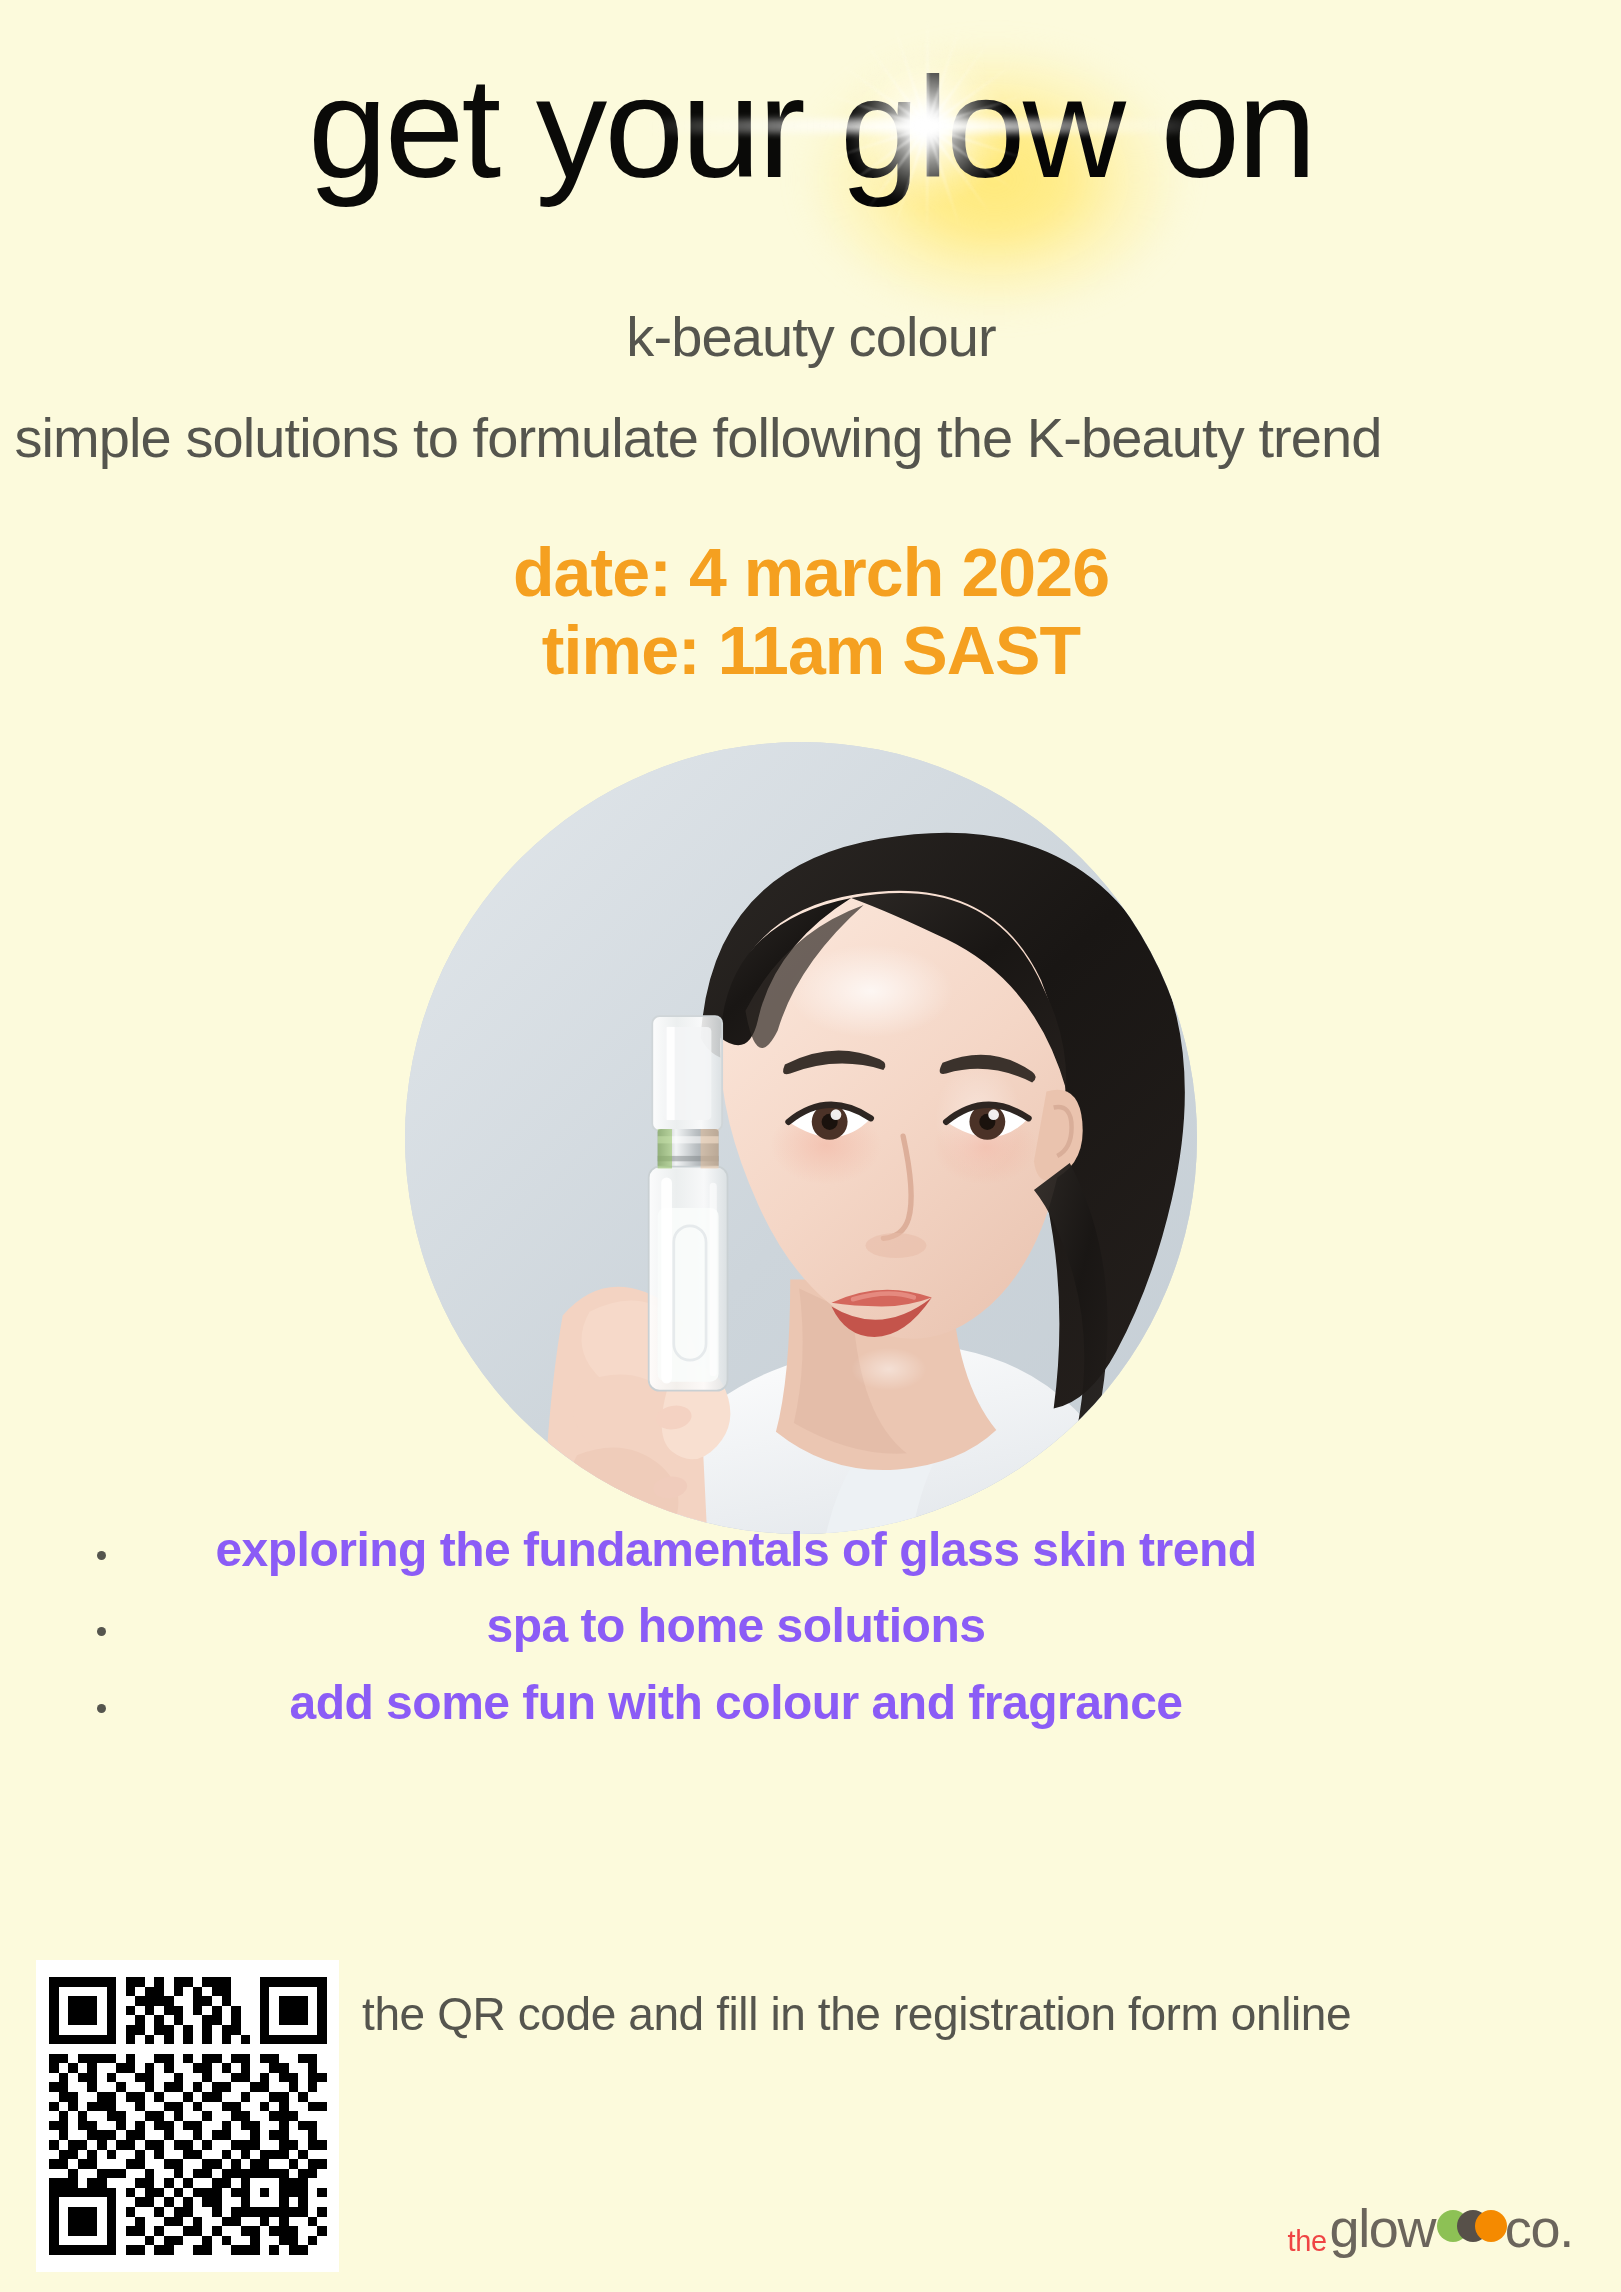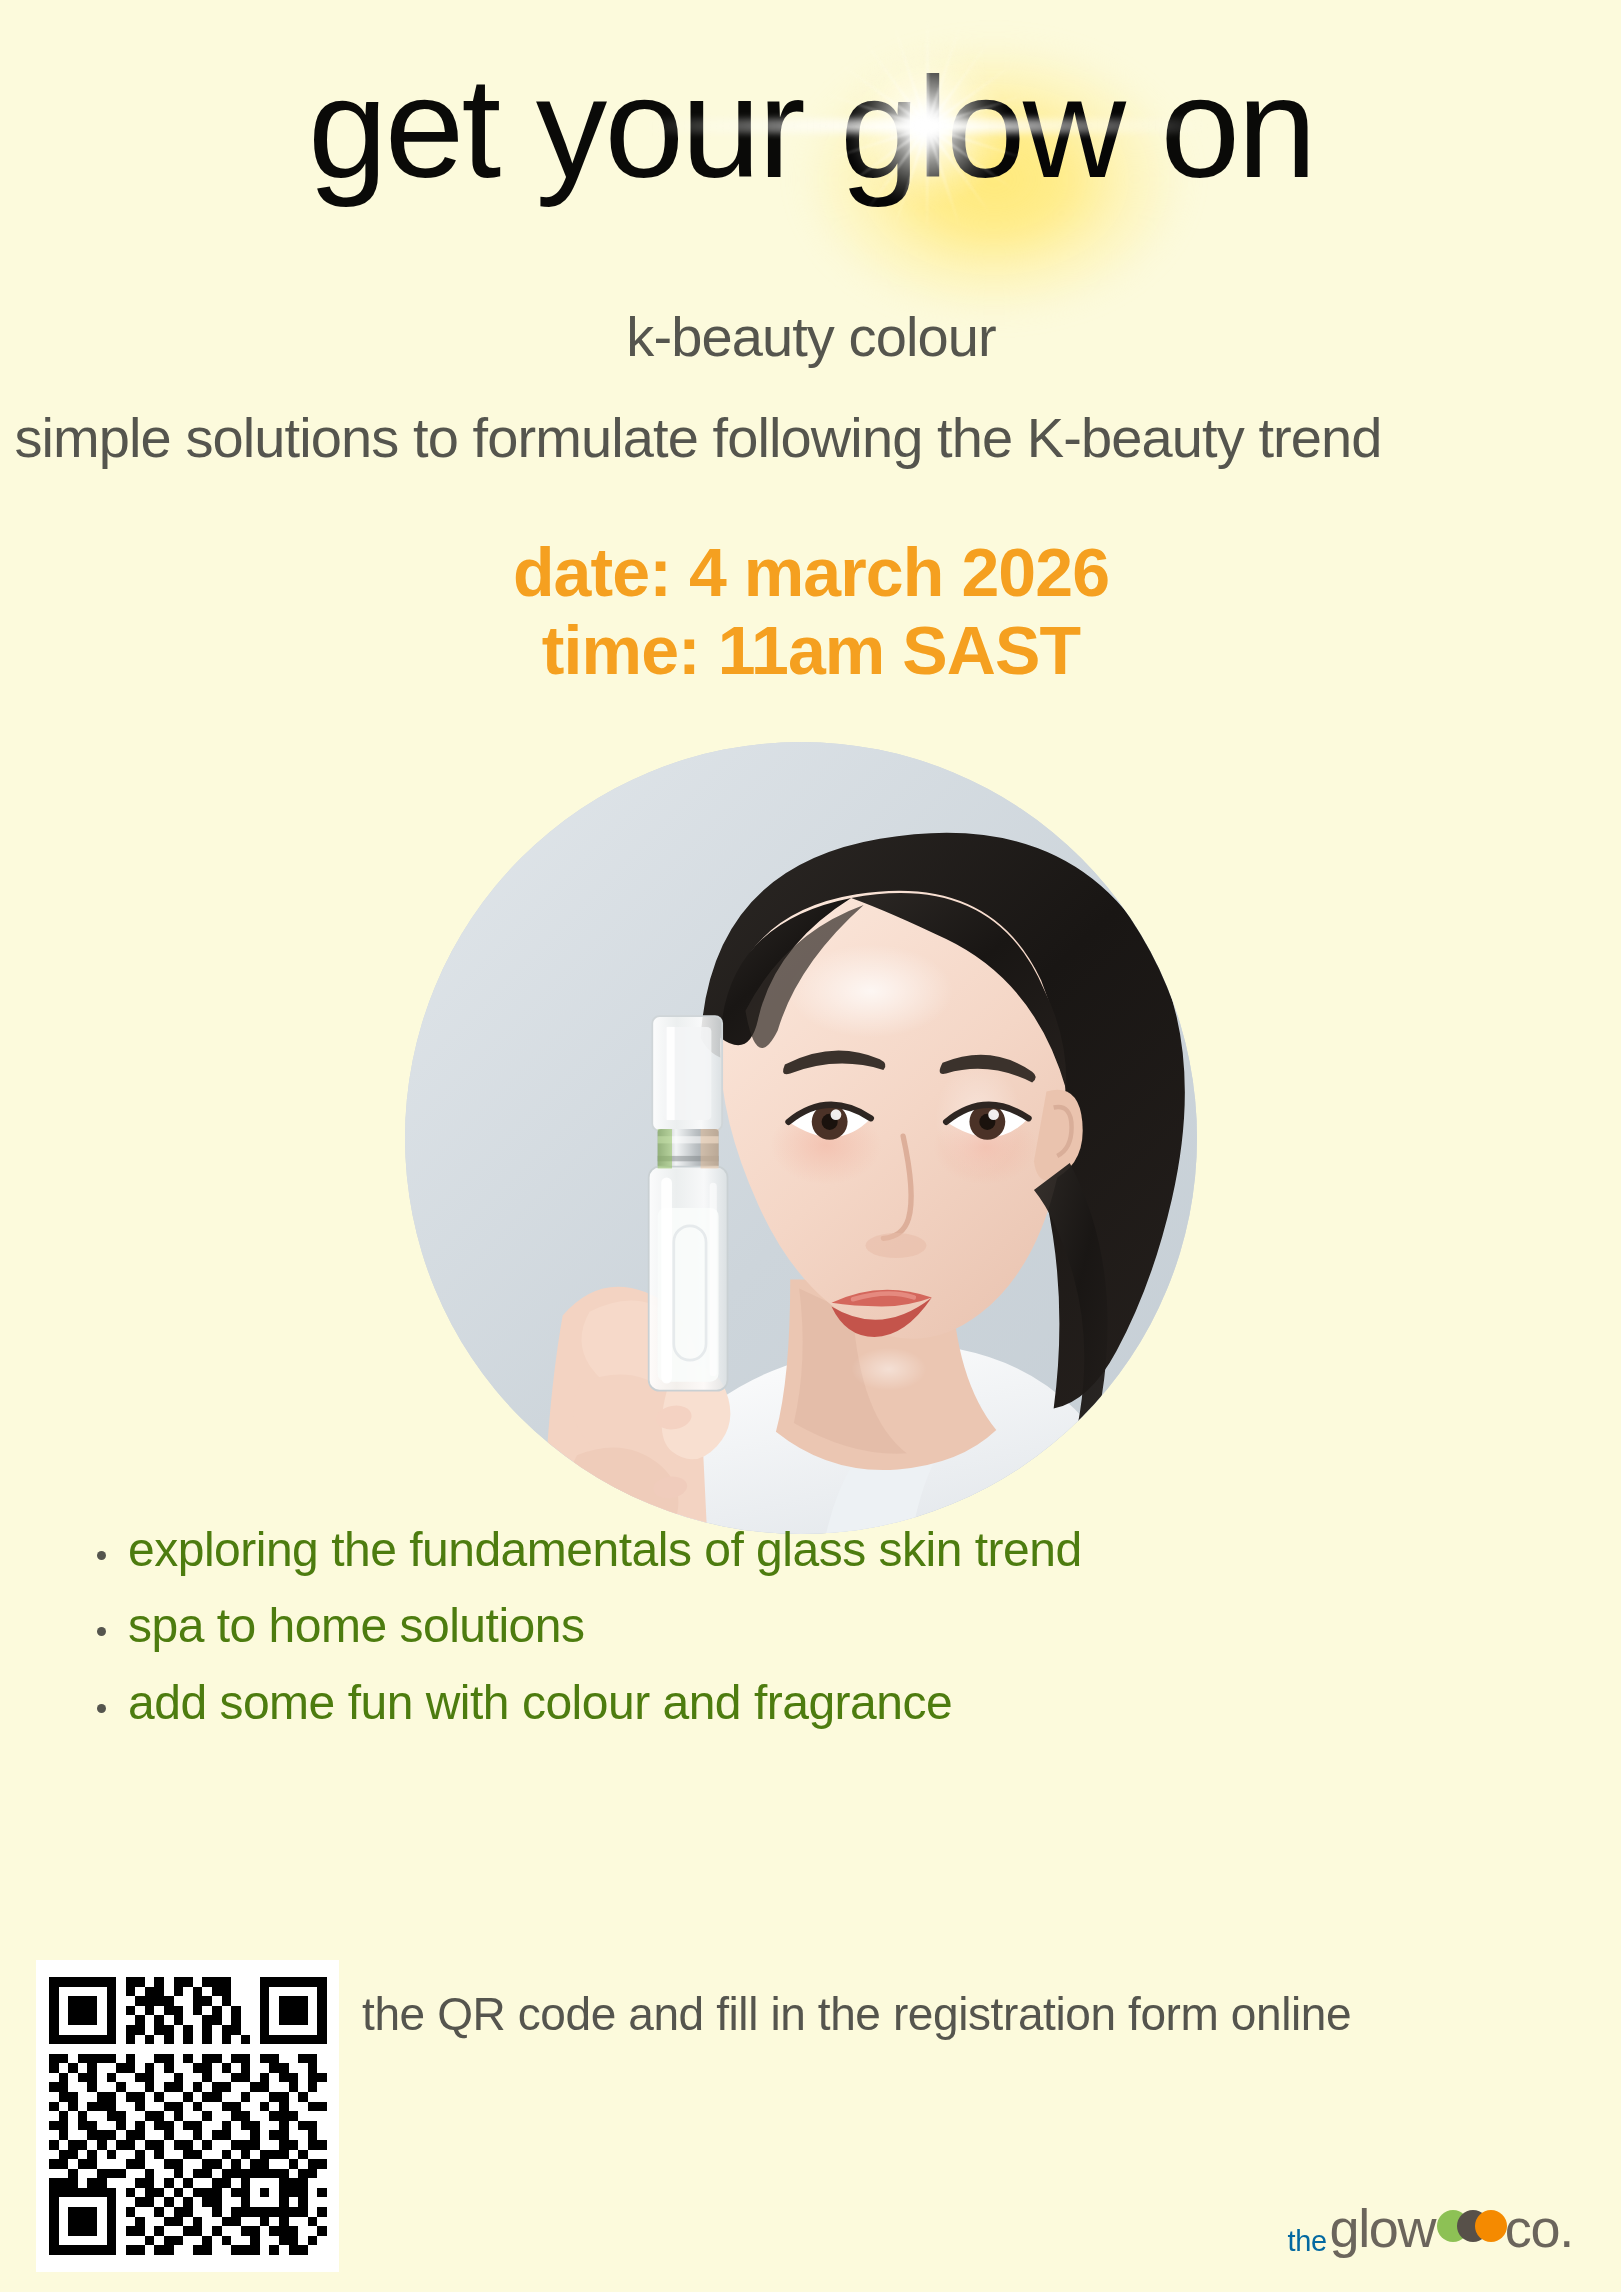--- a/index.html
+++ b/index.html
@@ -178,24 +178,25 @@
     width: 1254px;
     margin: 0;
     padding: 0;
     list-style: none;
   }
   .bullets li {
     position: relative;
     padding-left: 38px;
     margin-bottom: 20.6px;
     font-size: 48px;
-    font-weight: 400;
+    font-weight: 700;
     letter-spacing: -0.5px;
-    color: #4d7c0f;
+    color: #8b5cf6;
     line-height: 1.16;
+    text-align: center;
   }
   .bullets li::before {
     content: "";
     position: absolute;
     left: 7.2px;
     top: 29px;
     width: 9px;
     height: 9px;
     border-radius: 50%;
     background: #55554E;
@@ -234,21 +235,21 @@
     left: 1254px;
     top: 2196px;
     width: 319px;
     height: 63px;
     display: flex;
     align-items: center;
     justify-content: flex-end;
   }
   .logo .the {
     font-size: 29px;
-    color: #0369a1;
+    color: #ef4444;
     letter-spacing: -0.4px;
     margin-right: 2.7px;
     margin-top: 27px;
   }
   .logo .care,
   .logo .co {
     font-size: 54px;
     font-weight: 400;
     color: #6B655C;
     letter-spacing: -1.3px;

